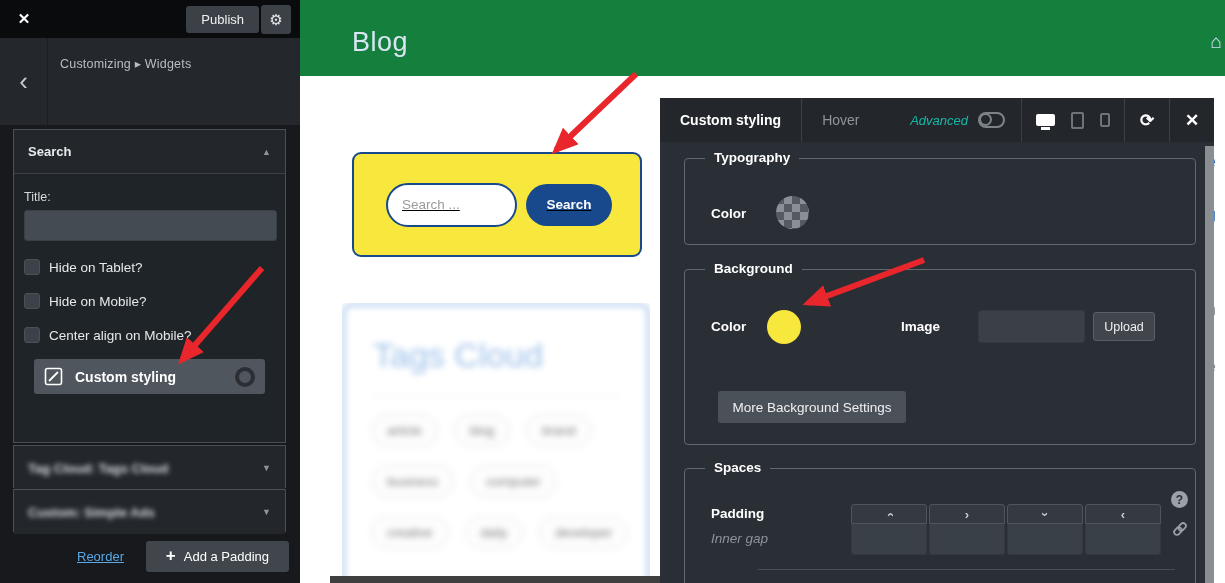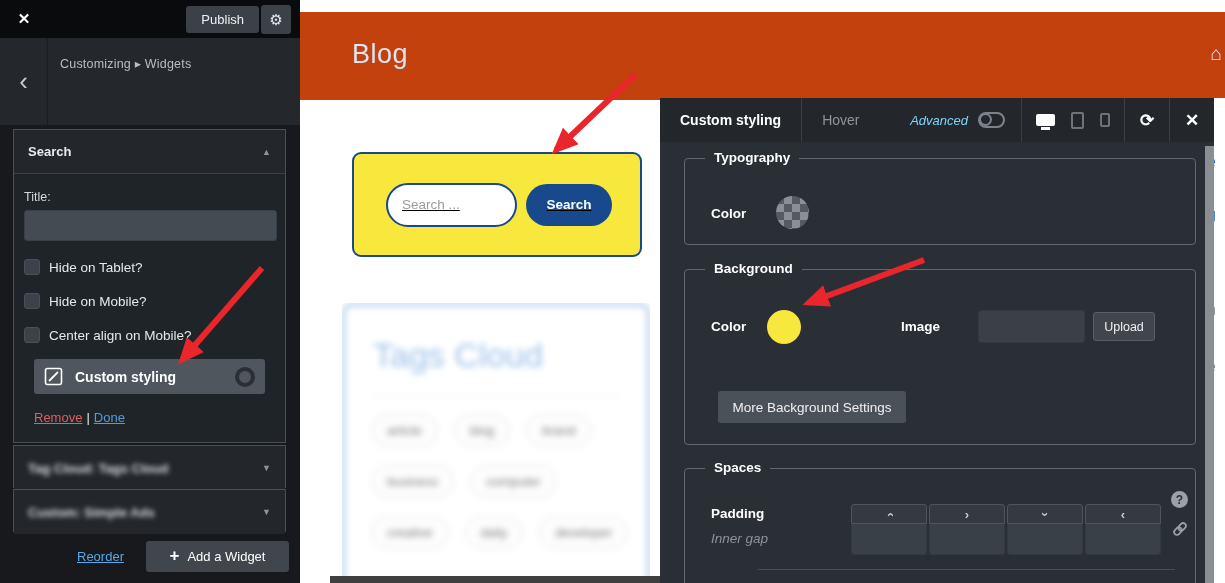--- a/index.html
+++ b/index.html
@@ -62,21 +62,21 @@
   .sidebar-footer { position:absolute; left:0; top:536px; width:355px; height:40px;
     display:flex; align-items:center; }
   .reorder-link { color:#58a8e8; font-size:13px; text-decoration:underline; margin-left:77px; }
   .add-widget-btn { margin-left:22px; width:143px; height:31px; background:#41464c; border:none;
     border-radius:3px; color:#fff; font-size:13px; display:flex; align-items:center;
     justify-content:center; gap:8px; font-family:inherit; }
   .plus-glyph { font-size:17px; font-weight:bold; }
 
   
   #preview { position:absolute; left:300px; top:0; width:925px; height:583px; background:#fff; }
-  .blog-header { position:absolute; left:0; top:0; width:925px; height:88px; background:#c2410c;margin-top:12px; }
+  .blog-header { position:absolute; left:0; top:0; width:925px; height:76px; background:#15803d; }
   .blog-title { position:absolute; left:52px; top:27px; color:#dbe6f5; font-size:27px;
     letter-spacing:.5px; }
   .home-icon { position:absolute; right:3px; top:31px; color:#cfe0f5; font-size:19px; }
 
   .yellow-widget { position:absolute; left:52px; top:152px; width:290px; height:105px;
     background:#f8e73c; border:2px solid #17498c; border-radius:9px;
     display:flex; align-items:center; padding-left:32px;text-decoration:underline; }
   .preview-search-input { width:131px; height:44px; border:2px solid #17498c; border-radius:22px;
     background:#fff; padding:0 14px; font-size:13.5px; color:#333; font-family:inherit; }
   .preview-search-input::placeholder { color:#9a9a9a; }
@@ -103,21 +103,21 @@
   .frag-gray { color:#8a8a8a; }
 
   
   #styling-panel { position:absolute; left:660px; top:98px; width:554px; height:485px; }
   .sp-header { height:44px; background:#23272b; display:flex; align-items:stretch; }
   .sp-tab { display:flex; align-items:center; padding:0 20px; font-size:14px; }
   .sp-tab-active { color:#fff; font-weight:bold; }
   .sp-tab-idle { color:#8f959b; }
   .vsep { width:1px; background:#3b4045; height:44px; }
   .sp-right { margin-left:auto; display:flex; align-items:center; }
-  .advanced-label { color:#7dd3fc; font-size:13px; font-style:italic; margin-right:10px;text-align:center; }
+  .advanced-label { color:#14b8a6; font-size:13px; font-style:italic; margin-right:10px;text-align:center; }
   .toggle { width:27px; height:16px; border:2px solid #7d838a; border-radius:9px; position:relative;
     margin-right:16px; }
   .toggle-knob { position:absolute; left:-1px; top:-1px; width:13px; height:13px;
     border:2px solid #7d838a; border-radius:50%; background:#23272b; }
   .dev-group { display:flex; align-items:center; gap:16px; padding:0 14px; }
   .icon-desktop { width:19px; height:12px; background:#fff; border-radius:2px; position:relative; }
   .icon-desktop::after { content:""; position:absolute; left:5px; top:13px; width:9px; height:3px;
     background:#fff; }
   .icon-tablet { width:13px; height:17px; border:2px solid #6e747a; border-radius:2px; }
   .icon-phone { width:10px; height:14px; border:2px solid #6e747a; border-radius:2px; }
@@ -253,44 +253,41 @@
           <span class="chk-label">Center align on Mobile?</span>
         </div>
         <button class="custom-style-btn">
           <svg width="19" height="19" viewBox="0 0 19 19">
             <rect x="1.5" y="1.5" width="16" height="16" rx="2" fill="none" stroke="#fff" stroke-width="1.6"></rect>
             <line x1="5" y1="14" x2="14" y2="5" stroke="#fff" stroke-width="1.8"></line>
           </svg>
           <span class="cs-label">Custom styling</span>
           <span class="ring"></span>
         </button>
-        <div class="links-row">
-          <span class="remove-link">Remove</span><span class="link-sep">|</span><span class="done-link">Done</span>
-        </div>
       </div>
     </div>
 
     <div class="widget-panel" id="collapsed-1">
       <div class="panel-head">
         <span class="collapsed-label blurred">Tag Cloud: Tags Cloud</span>
         <span class="tri">▼</span>
       </div>
     </div>
     <div class="widget-panel" id="collapsed-2">
       <div class="panel-head">
         <span class="collapsed-label blurred">Custom: Simple Ads</span>
         <span class="tri">▼</span>
       </div>
     </div>
 
     <div class="sidebar-footer">
       <span class="reorder-link">Reorder</span>
       <button class="add-widget-btn">
         <span class="plus-glyph">+</span>
-        <span>Add a Widget</span>
+        <span>Add a Padding</span>
       </button>
     </div>
   </div>
 
   <div id="styling-panel">
     <div class="sp-header">
       <div class="sp-tab sp-tab-active">Custom styling</div>
       <div class="vsep"></div>
       <div class="sp-tab sp-tab-idle">Hover</div>
       <div class="sp-right">

